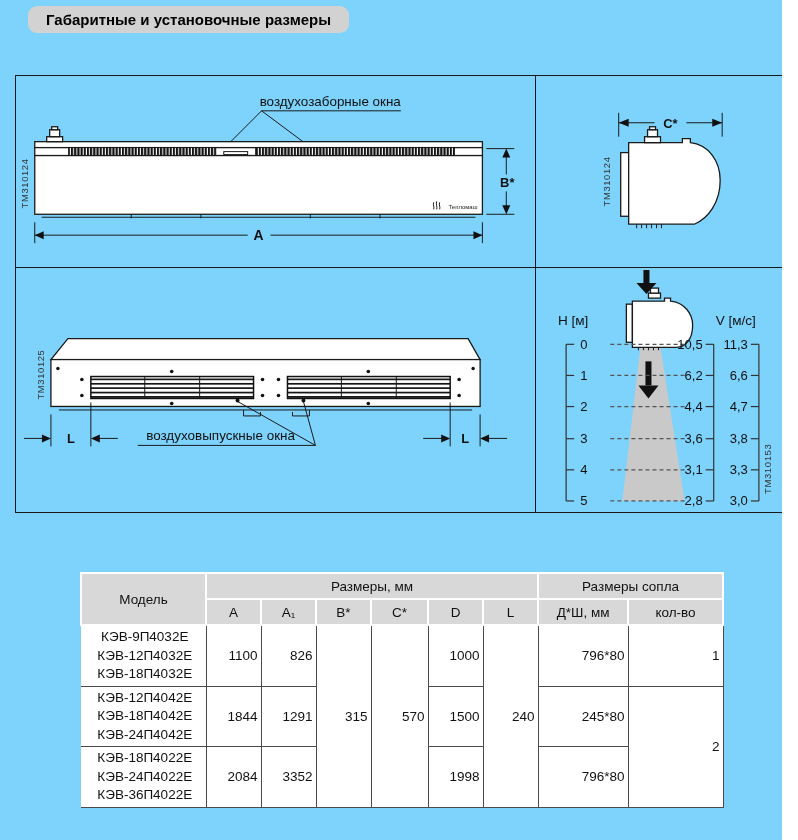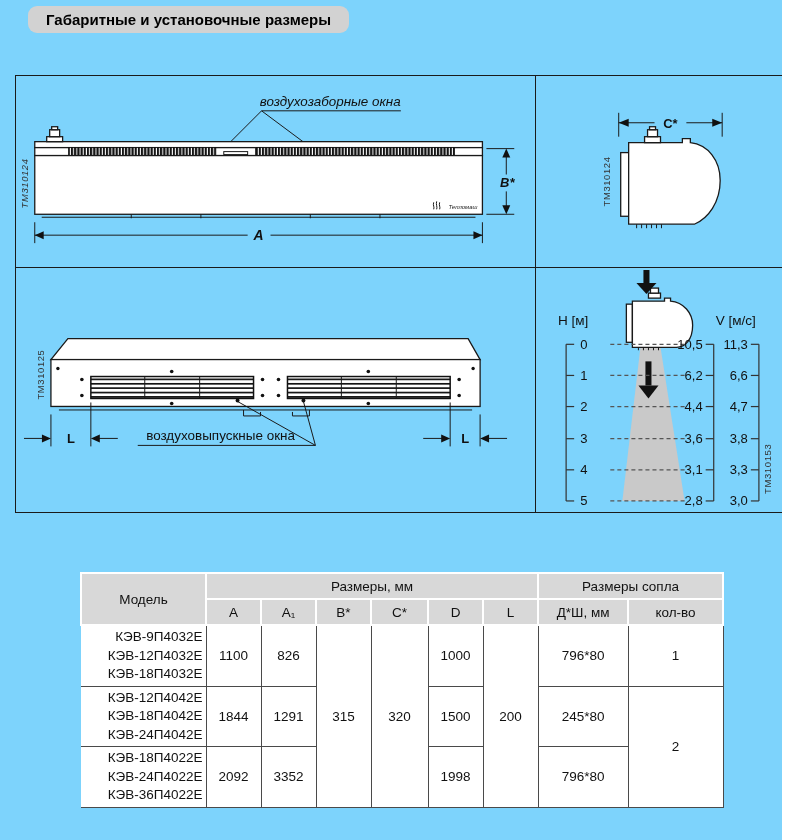--- a/index.html
+++ b/index.html
@@ -3,43 +3,43 @@
 <meta charset="utf-8">
 <style>
   html,body{margin:0;padding:0;background:#fff;}
   .page{position:relative;width:782px;height:840px;background:#7dd3fc;overflow:hidden;
         font-family:"Liberation Sans",sans-serif;color:#111;}
   .title-pill{position:absolute;left:28px;top:6px;background:#d2d2d2;border-radius:9px;
         padding:5px 18px;font-size:15px;font-weight:bold;color:#000;}
   .fig{position:absolute;left:15px;top:75px;width:769px;height:438px;border:1.5px solid #1a1a1a;
         box-sizing:border-box;display:grid;grid-template-columns:520px 1fr;grid-template-rows:192px 1fr;}
   .q{position:relative;}
-  .q1{border-right:1.5px solid #1a1a1a;border-bottom:1.5px solid #1a1a1a;font-style:italic;}
+  .q1{border-right:1.5px solid #1a1a1a;border-bottom:1.5px solid #1a1a1a;}
   .q2{border-bottom:1.5px solid #1a1a1a;}
   .q3{border-right:1.5px solid #1a1a1a;}
   .q svg{display:block;width:100%;height:100%;}
   svg text{font-family:"Liberation Sans",sans-serif;fill:#111;}
   .lbl{font-size:13.5px;}
   .dim{font-size:13px;font-weight:bold;}
   .dimA{font-size:14px;font-weight:bold;}
   .code{font-size:9.5px;fill:#333;letter-spacing:0.6px;}
   .num{font-size:13px;}
   .brand{font-size:6px;fill:#222;}
   .dln{stroke:#1a1a1a;stroke-width:1;}
   .uln{stroke:#1a1a1a;stroke-width:1.3;fill:#fff;}
   .thin{stroke:#1a1a1a;stroke-width:1;fill:none;}
   .dash{stroke:#555;stroke-width:1.2;stroke-dasharray:4,3;fill:none;}
   .brk{stroke:#333;stroke-width:1.2;fill:none;}
   .dim-table{position:absolute;left:80px;top:572px;width:642px;border-collapse:collapse;
         table-layout:fixed;font-size:13.5px;border-bottom:1px solid #4a4a4a;}
   .dim-table th{background:#d8d8d8;border:2px solid #fff;font-weight:normal;
         font-size:13.5px;padding:2px 2px;height:20px;}
-  .dim-table td{border:1px solid #4a4a4a;text-align:center;vertical-align:middle;
+  .dim-table td{border:1px solid #4a4a4a;text-align:right;vertical-align:middle;
         padding:2px 3px;background:#fff;}
-  .dim-table td.model{text-align:right;border-left:none;padding-left:6px;}
+  .dim-table td.model{text-align:center;border-left:none;padding-left:6px;}
   .dim-table td.model div{line-height:18.5px;white-space:nowrap;}
   .notes{position:absolute;left:80px;top:794px;font-size:13.5px;line-height:1.4;color:#111;}
 </style>
 </head>
 <body>
 
 <div class="page">
 
   <div class="title-pill">Габаритные и установочные размеры</div>
 
@@ -351,23 +351,23 @@
     <tbody>
       <tr>
         <td class="model">
           <div>КЭВ-9П4032Е</div>
           <div>КЭВ-12П4032Е</div>
           <div>КЭВ-18П4032Е</div>
         </td>
         <td>1100</td>
         <td>826</td>
         <td rowspan="3">315</td>
-        <td rowspan="3">320</td>
+        <td rowspan="3">570</td>
         <td>1000</td>
-        <td rowspan="3">200</td>
+        <td rowspan="3">240</td>
         <td>796*80</td>
         <td>1</td>
       </tr>
       <tr>
         <td class="model">
           <div>КЭВ-12П4042Е</div>
           <div>КЭВ-18П4042Е</div>
           <div>КЭВ-24П4042Е</div>
         </td>
         <td>1844</td>
@@ -375,21 +375,21 @@
         <td>1500</td>
         <td>245*80</td>
         <td rowspan="2">2</td>
       </tr>
       <tr>
         <td class="model">
           <div>КЭВ-18П4022Е</div>
           <div>КЭВ-24П4022Е</div>
           <div>КЭВ-36П4022Е</div>
         </td>
-        <td>2092</td>
+        <td>2084</td>
         <td>3352</td>
         <td>1998</td>
         <td>796*80</td>
       </tr>
     </tbody>
   </table>
 
 
 </div>
 

